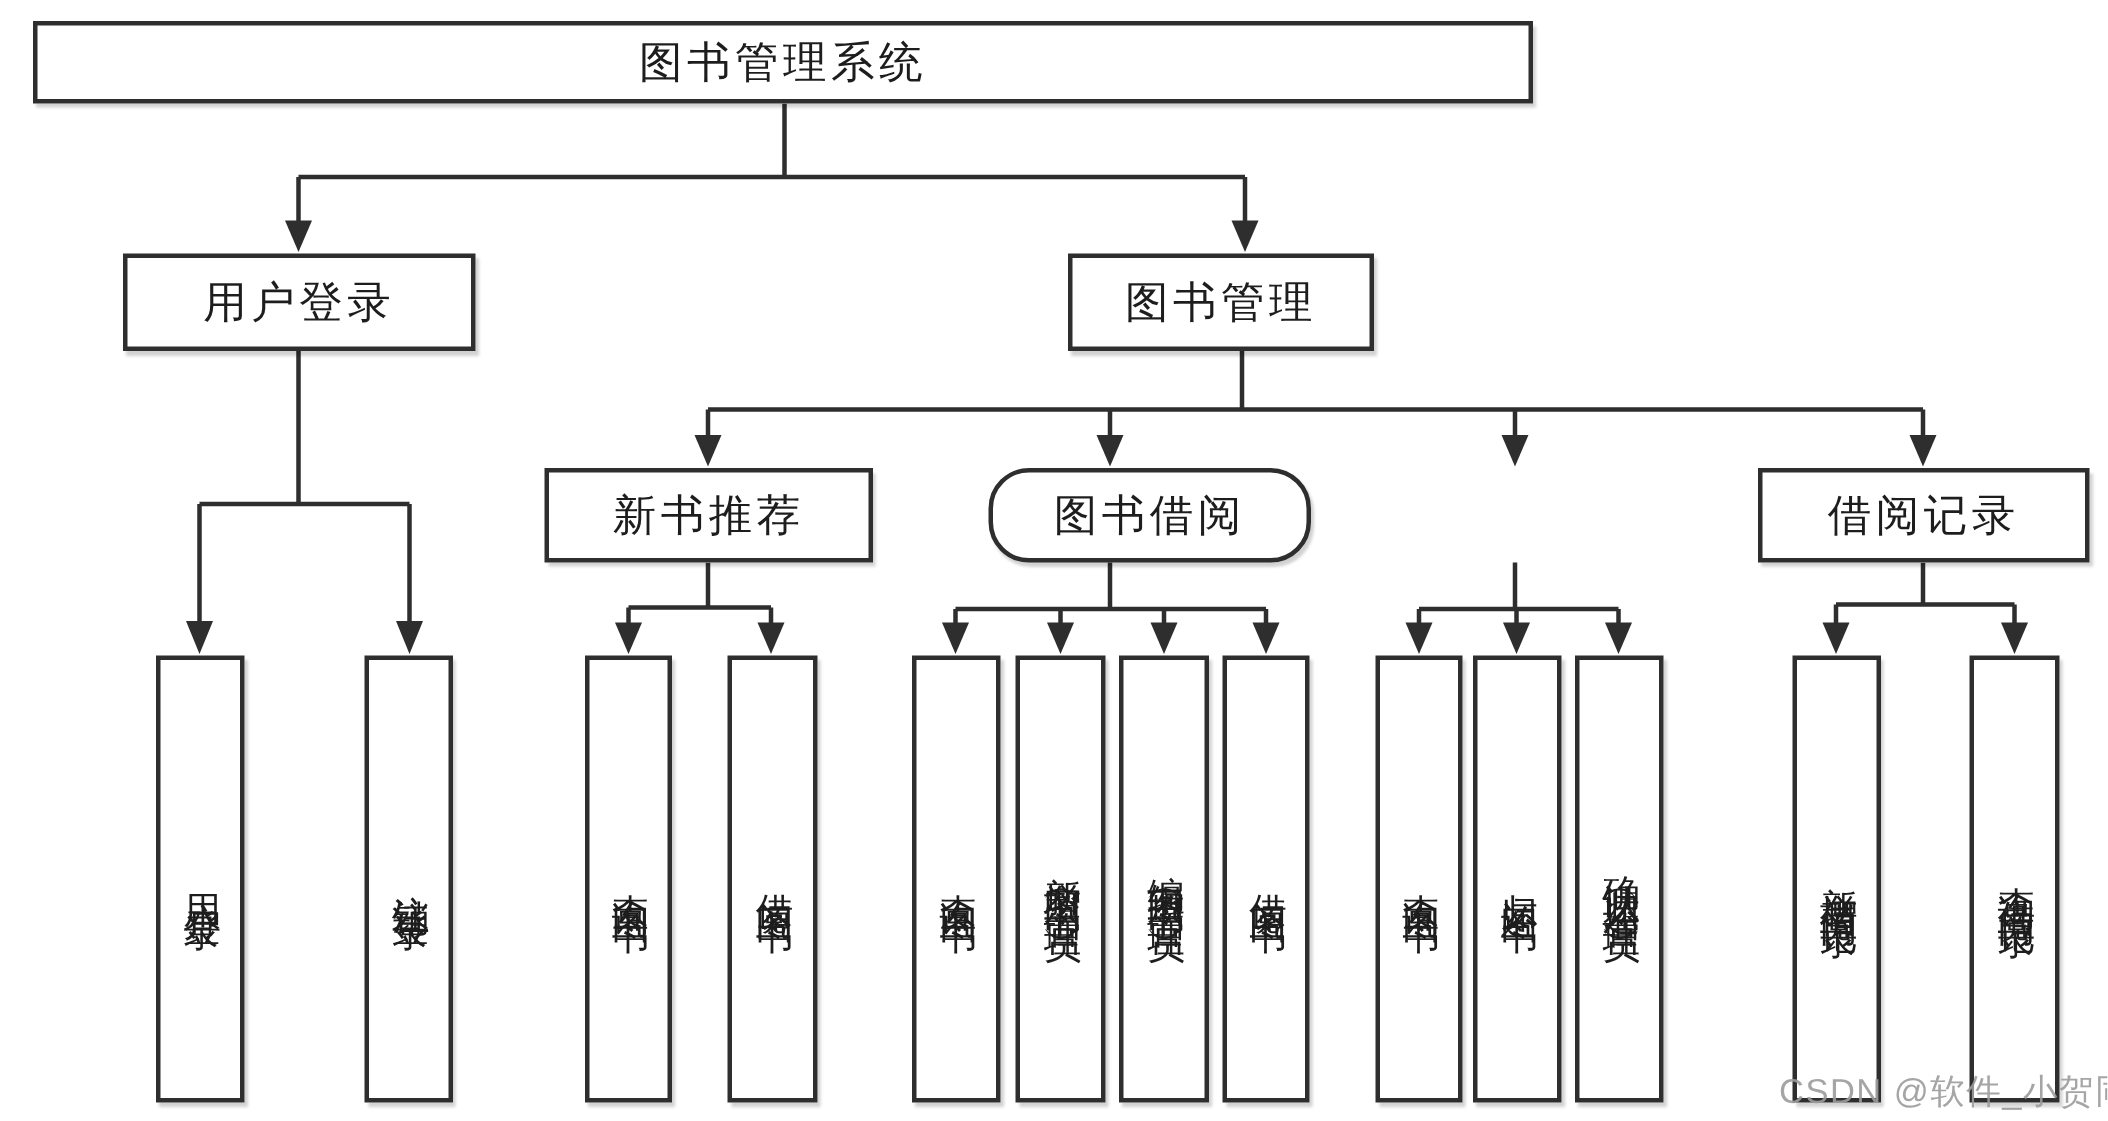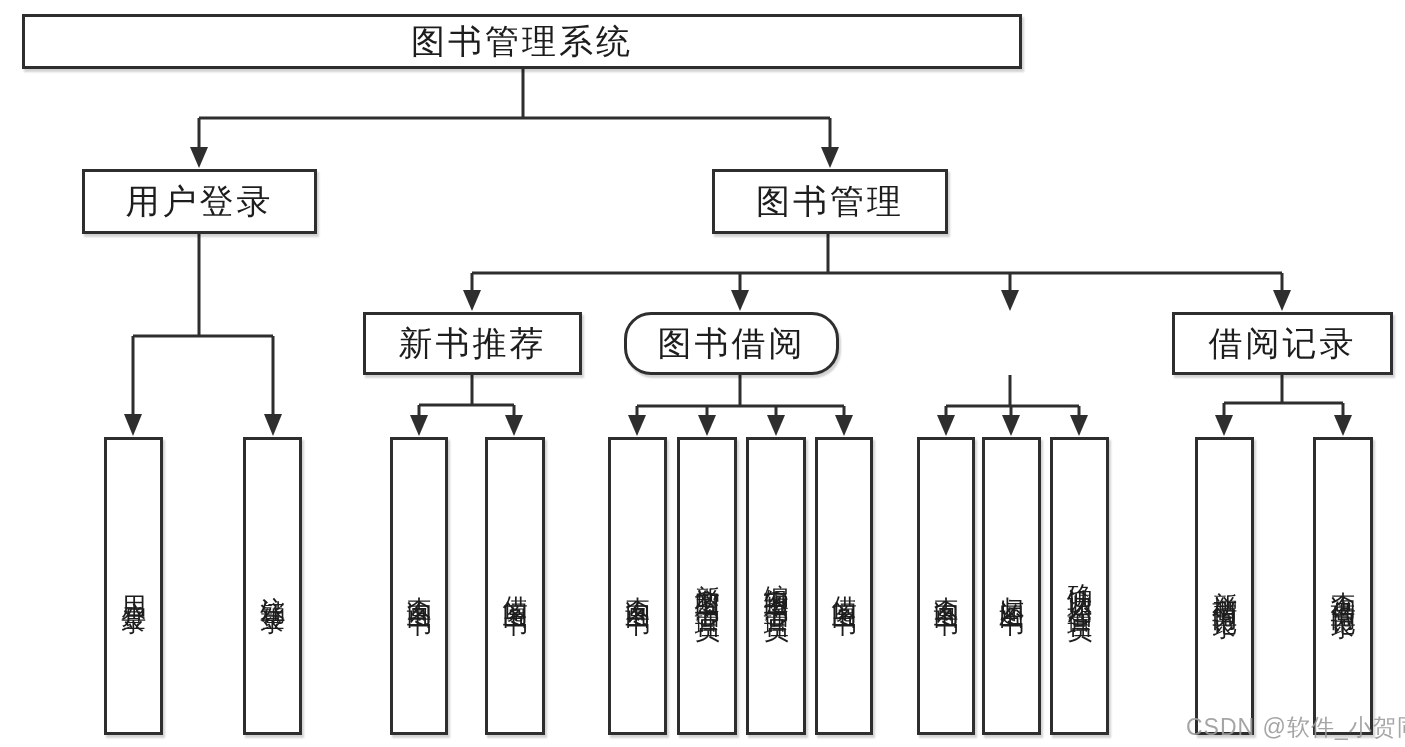--- a/index.html
+++ b/index.html
@@ -14,34 +14,34 @@
   .node{
     position:absolute;
     box-sizing:border-box;
     border:3px solid #2e2e2e;
     background:#ffffff;
     color:#1d1d1d;
     display:flex;align-items:center;justify-content:center;
     box-shadow:2px 3px 2px rgba(0,0,0,0.18);
     z-index:2;
   }
-  .h-label{font-size:34px;letter-spacing:3px;white-space:nowrap;}
+  .h-label{font-size:29px;letter-spacing:3px;white-space:nowrap;}
   .v-label{
     writing-mode:vertical-rl;
     text-orientation:mixed;
     font-size:25px;
     letter-spacing:5px;
     line-height:1.1;
     white-space:nowrap;
   }
   .root   {left:22px;  top:14px;  width:1000px;height:55px;}
   .lvl2-a {left:82px;  top:169px; width:235px; height:65px;}
-  .lvl2-b {left:712px; top:169px; width:236px; height:65px;}
+  .lvl2-b {left:712px; top:169px; width:204px; height:65px;}
   .lvl3-1 {left:363px; top:312px; width:219px; height:63px;}
-  .lvl3-2 {left:624px; top:312px; width:215px; height:63px;border-radius:27px;}
+  .lvl3-2 {left:659px; top:312px; width:215px; height:63px;border-radius:27px;}
   .lvl3-3 {left:903px; top:312px; width:215px; height:63px;}
   .lvl3-4 {left:1172px;top:312px; width:221px; height:63px;text-align:center;}
   .tall{top:437px;height:298px;}
   .g1c1{left:104px; width:59px;}
   .g1c2{left:243px; width:59px;}
   .g2c1{left:390px; width:58px;}
   .g2c2{left:485px; width:60px;}
   .g3c1{left:608px; width:59px;}
   .g3c2{left:677px; width:60px;}
   .g3c3{left:746px; width:60px;}

